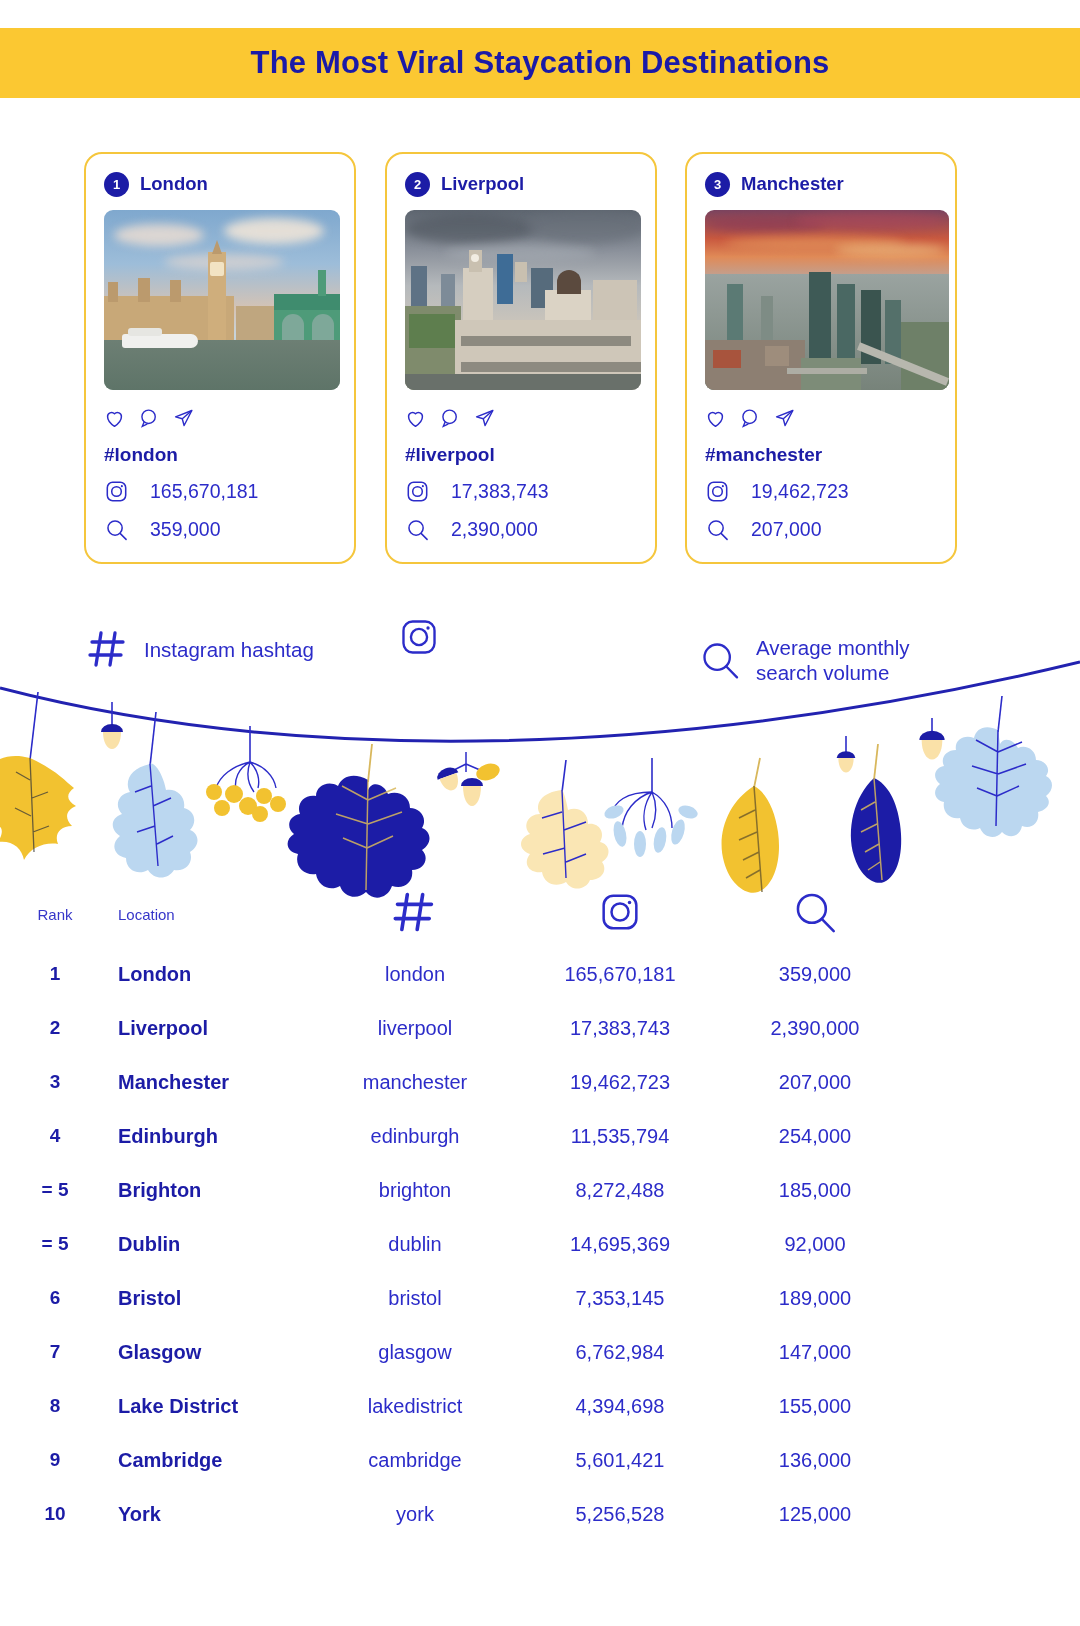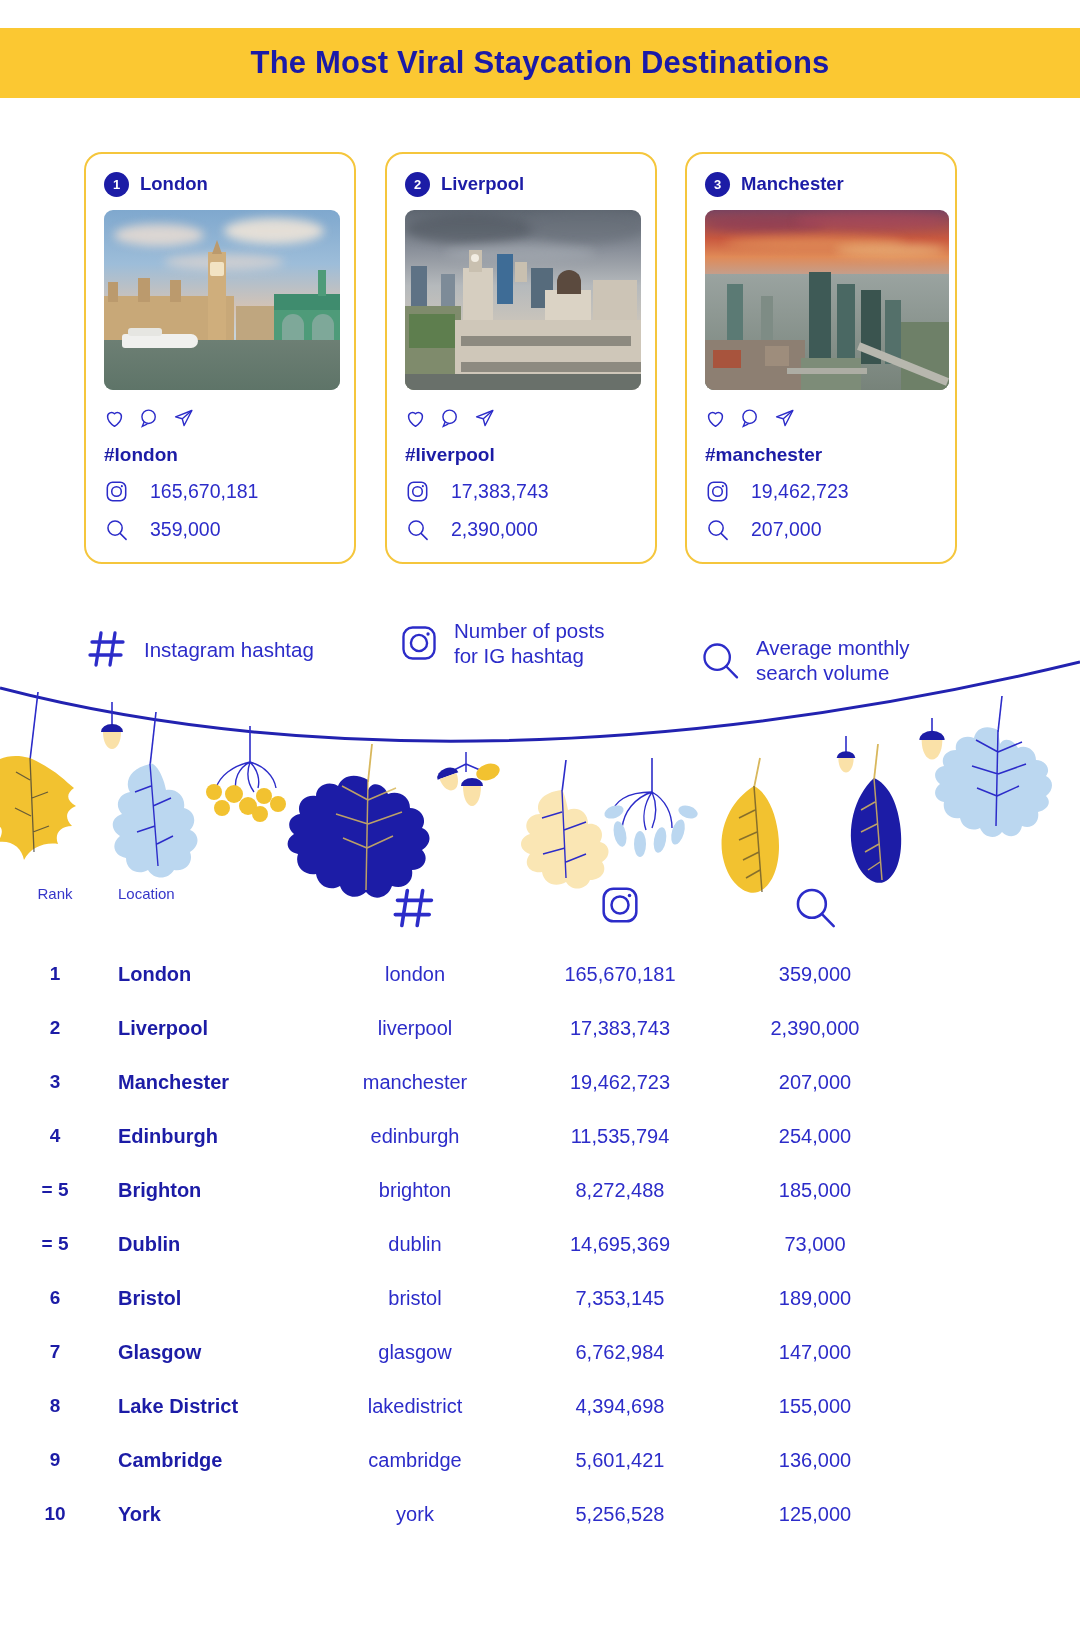--- a/index.html
+++ b/index.html
@@ -80,21 +80,21 @@
   .leg1 { left: 88px; top: 16px; }
   .leg2 { left: 400px; top: 6px; }
   .leg3 { left: 700px; top: 23px; }
 
   
   .garland { position:absolute; left:0; top: 640px; width: 1080px; height: 260px; }
 
   
   .table { position: absolute; left: 0; top: 885px; width: 1080px; }
   .trow { display: flex; align-items: center; height: 54px; }
-  .thead { height: 62px; align-items: flex-start; padding-bottom: 4px; }
+  .thead { height: 62px; align-items: center; padding-bottom: 4px; }
   .c-rank  { width: 110px; text-align: center; }
   .c-loc   { width: 200px; text-align: left; padding-left: 8px; }
   .c-hash  { width: 210px; text-align: center; }
   .c-posts { width: 200px; text-align: center; }
   .c-srch  { width: 190px; text-align: center; }
 
   .th-txt { color:#3636C9; font-size: 15px; }
   .th-ic  { display:flex; justify-content:center; align-items:flex-end; }
 
   .td-rank { color:#1C1CA6; font-size: 19px; font-weight: bold; }
@@ -358,24 +358,20 @@
       <span class="leg-tx">Instagram hashtag</span>
     </div>
 
     <div class="leg leg2">
       <span class="leg-ic">
         <svg width="38" height="38" viewBox="0 0 24 24">
             <rect x="2.2" y="2.2" width="19.6" height="19.6" rx="5.8" fill="none" stroke="#2C2CC9" stroke-width="1.5"></rect>
             <circle cx="12" cy="12" r="5.1" fill="none" stroke="#2C2CC9" stroke-width="1.5"></circle>
             <circle cx="17.7" cy="6.3" r="1.05" fill="#2C2CC9"></circle>
           </svg>
-      </span>
-      <span class="leg-tx">
-        <span>Number of posts</span><br>
-        <span>for IG hashtag</span>
       </span>
     </div>
 
     <div class="leg leg3">
       <span class="leg-ic">
         <svg width="40" height="40" viewBox="0 0 24 24">
             <circle cx="10.3" cy="10.3" r="7.6" fill="none" stroke="#2C2CC9" stroke-width="1.4"></circle>
             <path d="M15.8 15.9 22.2 22.4" fill="none" stroke="#2C2CC9" stroke-width="1.4" stroke-linecap="round"></path>
           </svg>
       </span>
@@ -563,21 +559,21 @@
           <div class="c-loc td-loc">Brighton</div>
           <div class="c-hash td-hash">brighton</div>
           <div class="c-posts td-num">8,272,488</div>
           <div class="c-srch td-num">185,000</div>
         </div>
         <div class="trow">
           <div class="c-rank td-rank">= 5</div>
           <div class="c-loc td-loc">Dublin</div>
           <div class="c-hash td-hash">dublin</div>
           <div class="c-posts td-num">14,695,369</div>
-          <div class="c-srch td-num">73,000</div>
+          <div class="c-srch td-num">92,000</div>
         </div>
         <div class="trow">
           <div class="c-rank td-rank">6</div>
           <div class="c-loc td-loc">Bristol</div>
           <div class="c-hash td-hash">bristol</div>
           <div class="c-posts td-num">7,353,145</div>
           <div class="c-srch td-num">189,000</div>
         </div>
         <div class="trow">
           <div class="c-rank td-rank">7</div>

